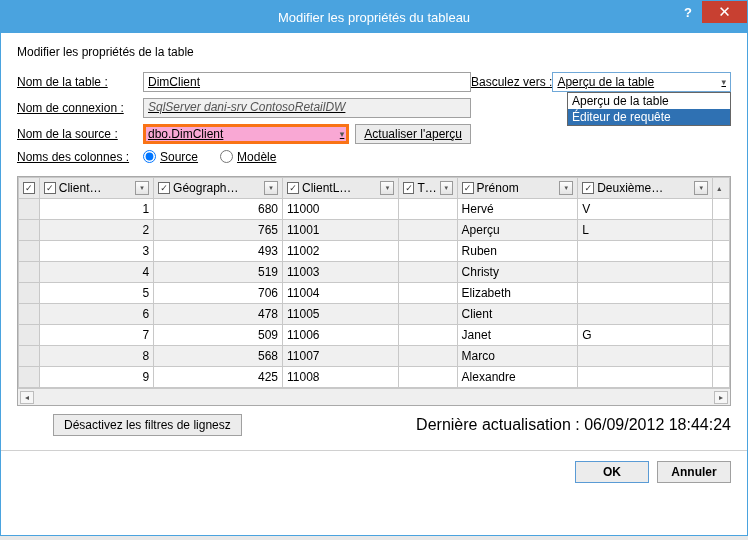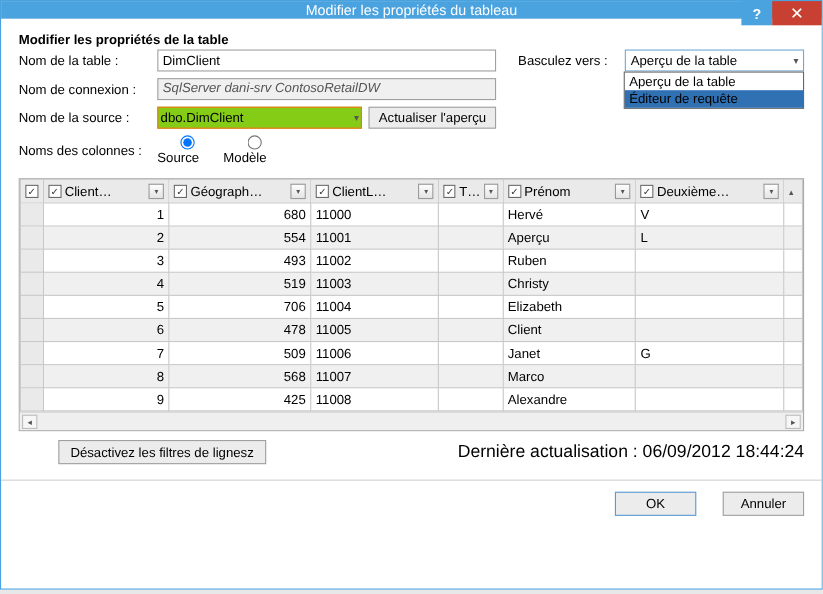--- a/index.html
+++ b/index.html
@@ -1,52 +1,52 @@
 <!DOCTYPE html>
 <html><head>
 <meta charset="utf-8">
 <style>
   * { box-sizing: border-box; font-family: "Segoe UI", Tahoma, sans-serif; font-size: 12px; }
   html, body { margin: 0; padding: 0; }
   body { background: #e8e8e8; width: 748px; height: 540px; overflow: hidden; }
 
   .window { width: 748px; height: 536px; background: #fff; border: 1px solid #4aa3df; display: flex; flex-direction: column; }
-  .titlebar { background: #4aa3df; color: #fff; height: 16px; display: flex; align-items: center; position: relative; }
+  .titlebar { background: #4aa3df; color: #fff; height: 32px; display: flex; align-items: center; position: relative; }
   .titlebar .title { flex: 1; text-align: center; font-size: 13px; }
   .titlebar .controls { position: absolute; right: 0; top: 0; display: flex; height: 22px; }
   .titlebar .help { width: 28px; height: 22px; background: #4aa3df; color: #fff; display: flex; align-items: center; justify-content: center; font-size: 13px; font-weight: bold; cursor: pointer; }
   .titlebar .close { width: 45px; height: 22px; background: #c84031; color: #fff; display: flex; align-items: center; justify-content: center; font-size: 15px; cursor: pointer; }
 
   .content { flex: 1; padding: 12px 16px 10px 16px; display: flex; flex-direction: column; }
-  .heading { font-weight: bold; font-size: 12px; margin-bottom: 2px; }
+  .heading { font-weight: normal; font-size: 12px; margin-bottom: 13px; }
   .subheading { font-size: 12px; margin: 0 0 16px 18px; }
 
-  .form-area { display: flex; gap: 20px; margin-bottom: 6px; }
+  .form-area { display: flex; margin-bottom: 6px; text-decoration: underline; }
   .form-left { flex: 1; }
   .form-right { width: 260px; position: relative; }
 
   .form-row { display: flex; align-items: center; margin-bottom: 6px; }
   .form-row label { width: 126px; }
   .text-input { flex: 1; height: 20px; border: 1px solid #a0a0a0; padding: 7px 4px; background: #fff; }
   .text-readonly { flex: 1; height: 20px; border: 1px solid #a0a0a0; padding: 1px 4px; background: #f0f0f0; color: #555; font-style: italic; }
-  .select-input { flex: 1; height: 20px; border: 1px solid #f97316; background: #84cc16; padding: 0 2px; display: flex; align-items: center; justify-content: space-between; }
+  .select-input { flex: 1; height: 20px; border: 3px solid #f97316; background: #f9a8d4; padding: 0 2px; display: flex; align-items: center; justify-content: space-between; }
   .select-input .arrow { font-size: 9px; color: #555; }
   .btn-inline { height: 20px; border: 1px solid #a0a0a0; background: #ececec; padding: 0 8px; margin-left: 6px; cursor: pointer; display: flex; align-items: center; }
 
   .switch-row { display: flex; align-items: center; }
-  .switch-row label { white-space: nowrap; margin-right: 16px; }
+  .switch-row label { white-space: nowrap; margin-right: 0; }
   .switch-select { flex: 1; height: 20px; border: 1px solid #6fa8d8; background: #fff; display: flex; align-items: center; justify-content: space-between; padding: 0 4px; }
   .switch-select .arrow { font-size: 9px; color: #555; }
   .dropdown-list { position: absolute; top: 20px; left: 96px; right: 0; border: 1px solid #666; background: #fff; z-index: 10; }
   .dropdown-item { padding: 1px 4px; cursor: pointer; }
-  .dropdown-item.selected { background: #2f71b3; color: #000000; }
+  .dropdown-item.selected { background: #2f71b3; color: #ffffff; }
 
   .radio-row { display: flex; align-items: center; margin: 4px 0 6px 0; }
   .radio-row label.lead { width: 126px; }
-  .radio-opt { display: flex; align-items: flex-end; margin-right: 22px; flex-direction: column; }
+  .radio-opt { display: flex; align-items: flex-start; margin-right: 22px; }
   .radio-opt input { margin: 0 4px 0 0; }
 
   .grid-wrap { border: 1px solid #a9a9a9; background: #fff; flex: 0 0 auto; }
   table.grid { border-collapse: collapse; width: 100%; table-layout: fixed; }
   table.grid th, table.grid td { border: 1px solid #c8c8c8; height: 21px; padding: 0 4px; overflow: hidden; white-space: nowrap; }
   table.grid th { background: #eaeaea; font-weight: normal; text-align: left; position: relative; }
   .th-inner { display: flex; align-items: center; gap: 3px; height: 100%; }
   .th-check { width: 12px; height: 12px; border: 1px solid #6a6a6a; background: #fff; display: inline-flex; align-items: center; justify-content: center; font-size: 9px; line-height: 1; color: #333; }
   .th-filter { width: 14px; height: 14px; border: 1px solid #9a9a9a; background: linear-gradient(#fdfdfd,#e4e4e4); margin-left: auto; display: inline-flex; align-items: center; justify-content: center; font-size: 7px; color: #555; }
   .th-filter::after { content: "▾"; }
@@ -56,21 +56,21 @@
   .num { text-align: right; }
 
   .hscroll { height: 17px; background: #efefef; border-top: 1px solid #c8c8c8; display: flex; align-items: center; justify-content: space-between; padding: 0 2px; }
   .hs-arrow { width: 14px; height: 13px; border: 1px solid #bdbdbd; background: #f6f6f6; font-size: 8px; display: flex; align-items: center; justify-content: center; color: #555; }
 
   .under-grid { display: flex; justify-content: space-between; align-items: center; margin-top: 8px; padding-left: 36px; }
   .btn { height: 22px; border: 1px solid #a0a0a0; background: #ececec; padding: 0 10px; cursor: pointer; display: inline-flex; align-items: center; }
   .last-updated { font-size: 16px; }
 
   .footer-sep { border-top: 1px solid #d0d0d0; margin: 14px -16px 10px -16px; }
-  .footer { display: flex; justify-content: flex-end; gap: 24px; }
+  .footer { display: flex; justify-content: flex-end; gap: 8px; font-weight: bold; }
   .footer .btn { width: 74px; justify-content: center; }
   .footer .btn.primary { border: 1px solid #5a9bd5; }
 </style>
 </head>
 <body>
 
 <div class="window">
   <div class="titlebar">
     <div class="title">Modifier les propriétés du tableau</div>
     <div class="controls">
@@ -205,21 +205,21 @@
               <td class="num">680</td>
               <td>11000</td>
               <td></td>
               <td>Hervé</td>
               <td>V</td>
               <td></td>
             </tr>
             <tr class="even">
               <td class="rownum-col"></td>
               <td class="num">2</td>
-              <td class="num">554</td>
+              <td class="num">765</td>
               <td>11001</td>
               <td></td>
               <td>Aperçu</td>
               <td>L</td>
               <td></td>
             </tr>
             <tr class="odd">
               <td class="rownum-col"></td>
               <td class="num">3</td>
               <td class="num">493</td>

